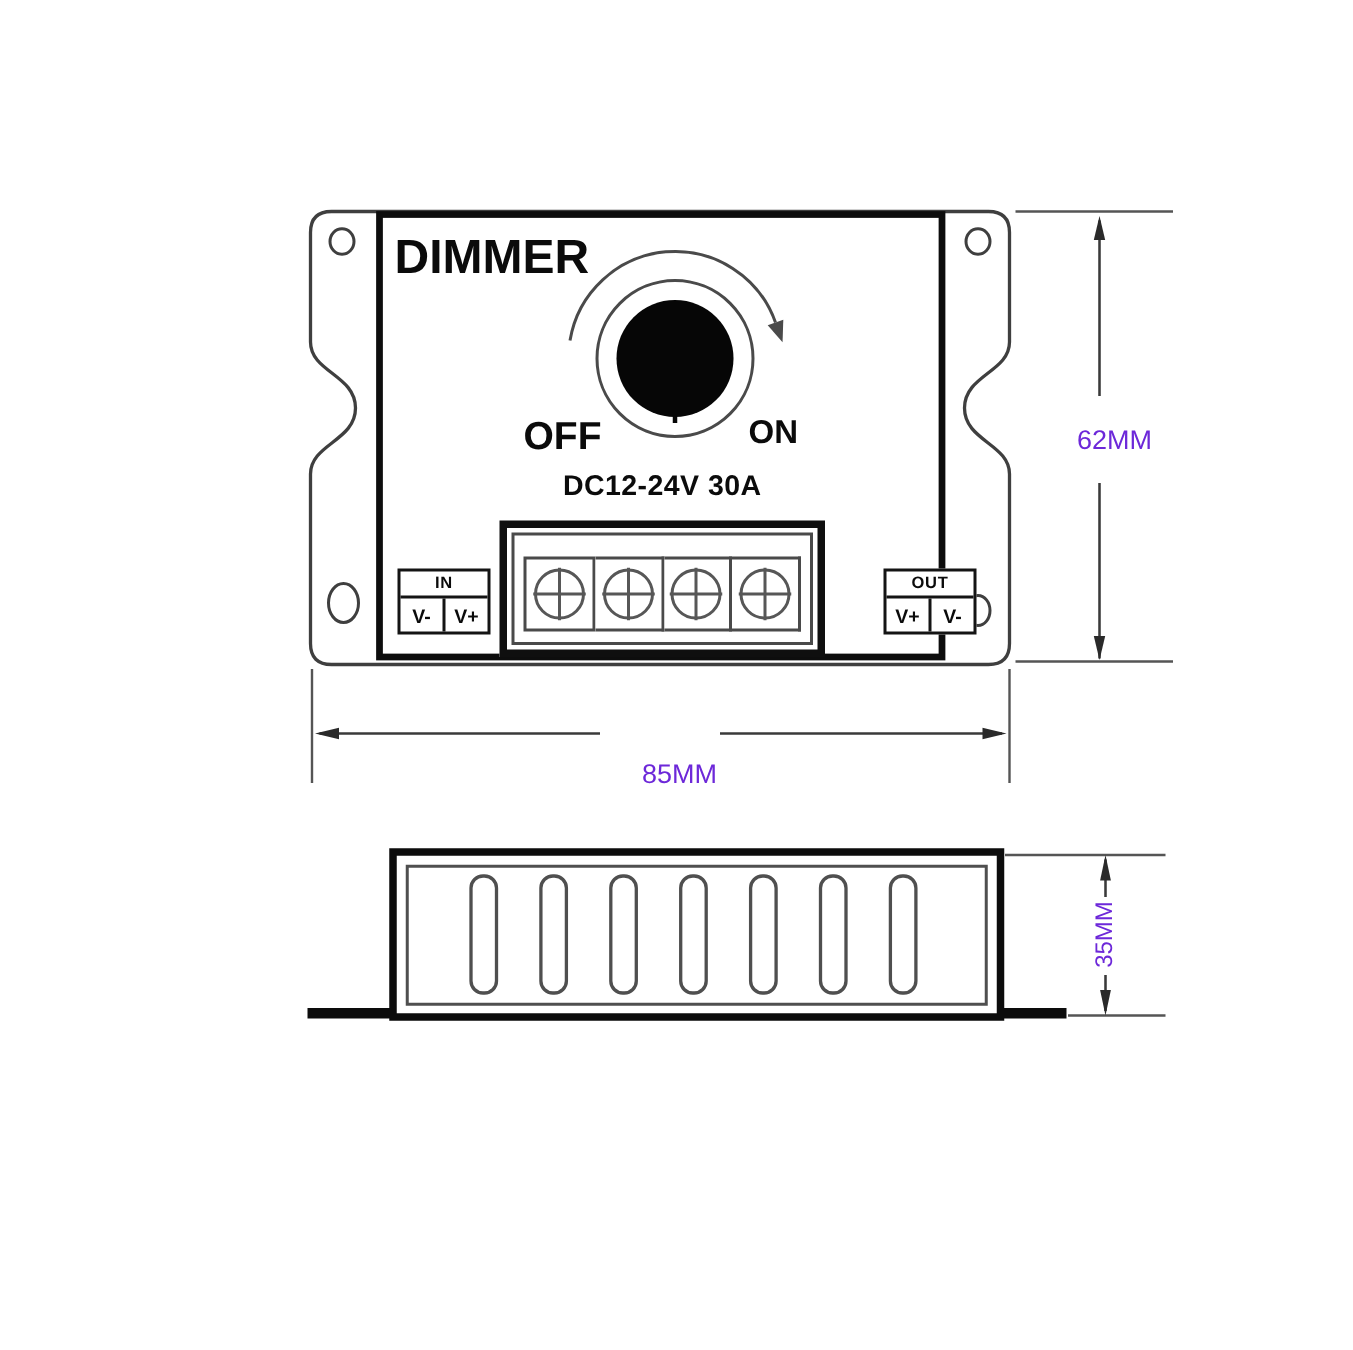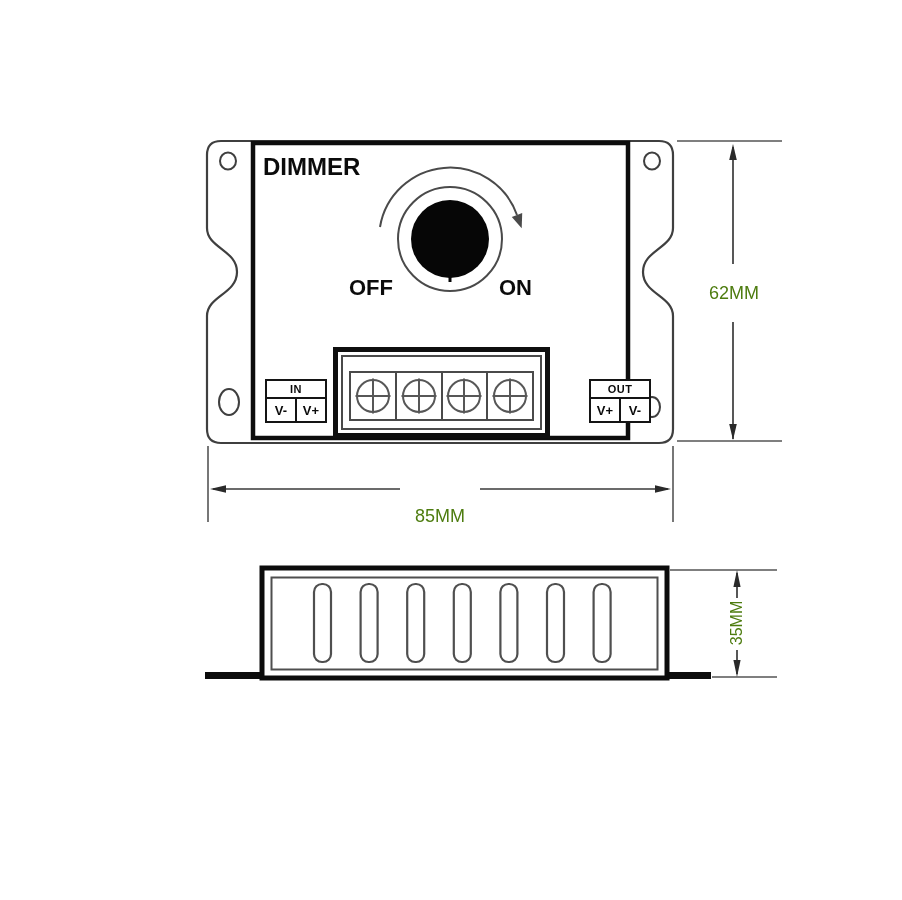--- a/index.html
+++ b/index.html
@@ -20,21 +20,21 @@
   .extline{stroke:#555555;stroke-width:1.6;}
   .dimHead{fill:#2a2a2a;}
   .sideOuter{fill:#ffffff;stroke:#0c0c0c;stroke-width:5;}
   .sideInner{fill:none;stroke:#4f4f4f;stroke-width:2;}
   .slot{fill:#ffffff;stroke:#4f4f4f;stroke-width:2.2;}
   .baseplate{fill:#0c0c0c;}
 
   
   .txt{position:absolute;line-height:1;white-space:nowrap;color:#0b0b0b;}
   .bold{font-weight:bold;}
-  .dimtxt{color:#4d7c0f;font-size:18px;text-align:center;}
+  .dimtxt{color:#6d28d9;font-size:18px;text-align:right;}
 
   
   .tblock{position:absolute;left:333px;top:347px;width:217px;height:91px;
           border:5px solid #0f0f0f;background:#fff;box-sizing:border-box;}
   .tblock-inner{position:absolute;left:3px;top:3px;right:3px;bottom:3px;
           border:2px solid #4a4a4a;}
   .screw-row{position:absolute;left:6px;right:6px;top:14px;height:50px;
           display:flex;}
   .screw-cell{flex:1;border:2px solid #4a4a4a;display:flex;align-items:center;
           justify-content:center;background:#fff;}
@@ -117,25 +117,26 @@
     <g>
       <line class="extline" x1="470" y1="20" x2="577" y2="20"></line>
       <line class="extline" x1="512" y1="127" x2="577" y2="127"></line>
       <line class="dimline" x1="537" y1="23" x2="537" y2="48"></line>
       <line class="dimline" x1="537" y1="100" x2="537" y2="124"></line>
       <polygon class="dimHead" points="537,20 533.4,37 540.6,37"></polygon>
       <polygon class="dimHead" points="537,127 533.4,110 540.6,110"></polygon>
     </g>
   </svg>
 
-  <div class="txt bold" style="left:263px;top:155px;font-size:24px;">DIMMER</div>
+  <div class="txt bold" style="left:263px;top:155px;font-size:32px;">DIMMER</div>
 
-  <div class="txt bold" style="left:349px;top:277px;font-size:22px;text-align:right;">OFF</div>
+  <div class="txt bold" style="left:349px;top:277px;font-size:26px;text-align:right;">OFF</div>
   <div class="txt bold" style="left:499px;top:277px;font-size:22px;">ON</div>
 
+  <div class="txt bold" style="left:333px;top:315px;width:217px;text-align:center;font-size:19px;letter-spacing:0.3px;">DC12-24V 30A</div>
 
   <div class="tblock">
     <div class="tblock-inner">
       <div class="screw-row">
           <div class="screw-cell">
             <svg class="screw" width="38" height="38" viewBox="0 0 38 38">
               <circle cx="19" cy="19" r="16"></circle>
               <line x1="1.5" y1="19" x2="36.5" y2="19"></line>
               <line x1="19" y1="1.5" x2="19" y2="36.5"></line>
             </svg>

